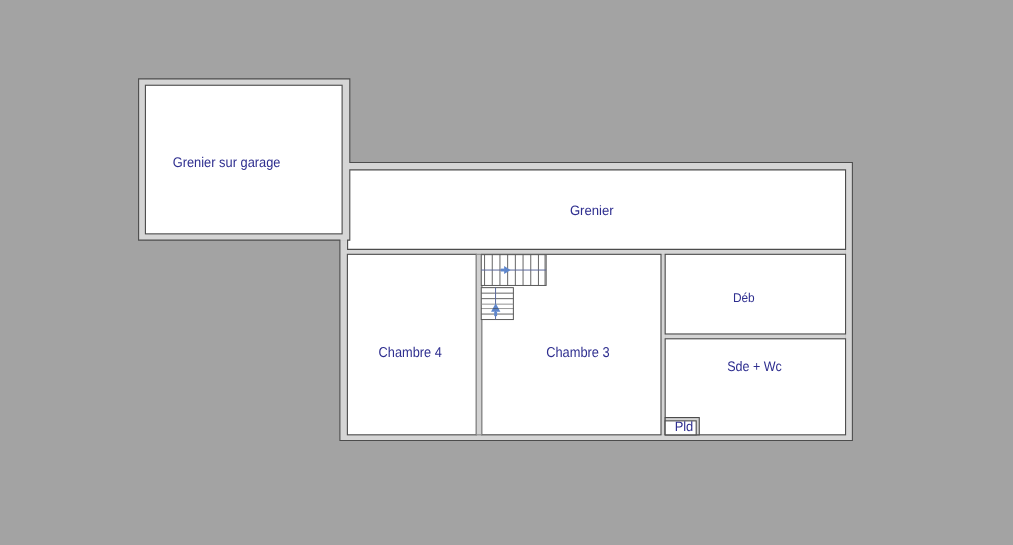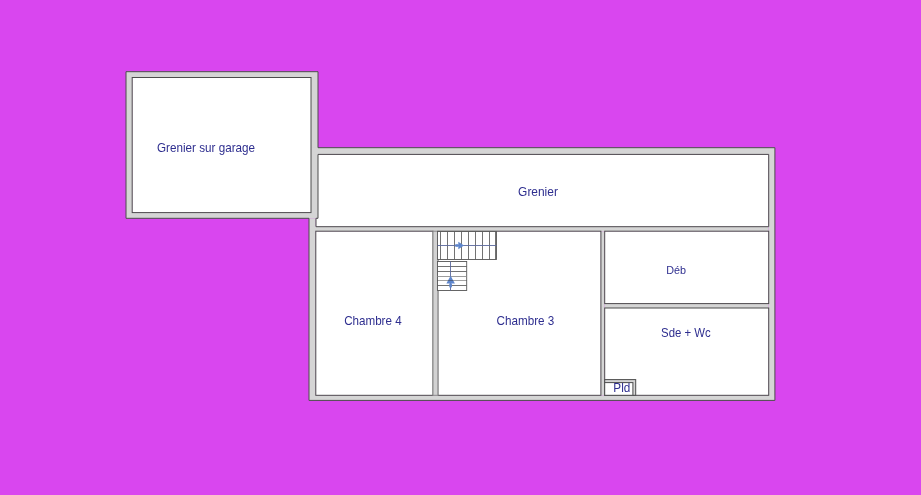--- a/index.html
+++ b/index.html
@@ -1,16 +1,16 @@
 <!DOCTYPE html>
 <html><head>
 <meta charset="utf-8">
 <style>
   html,body{margin:0;padding:0;background:#ffffff;}
-  .page{position:relative;width:921px;height:495px;background:#d946ef;overflow:hidden;}
+  .page{position:relative;width:921px;height:495px;background:#a3a3a3;overflow:hidden;}
   svg{position:absolute;left:0;top:0;}
   text{font-family:"Liberation Sans", sans-serif;fill:#2e2e8f;}
 </style>
 </head>
 <body>
 <div class="page">
 <svg width="921" height="495" viewBox="0 0 921 495">
 
   <g fill="#d5d5d5" stroke="none">
 

